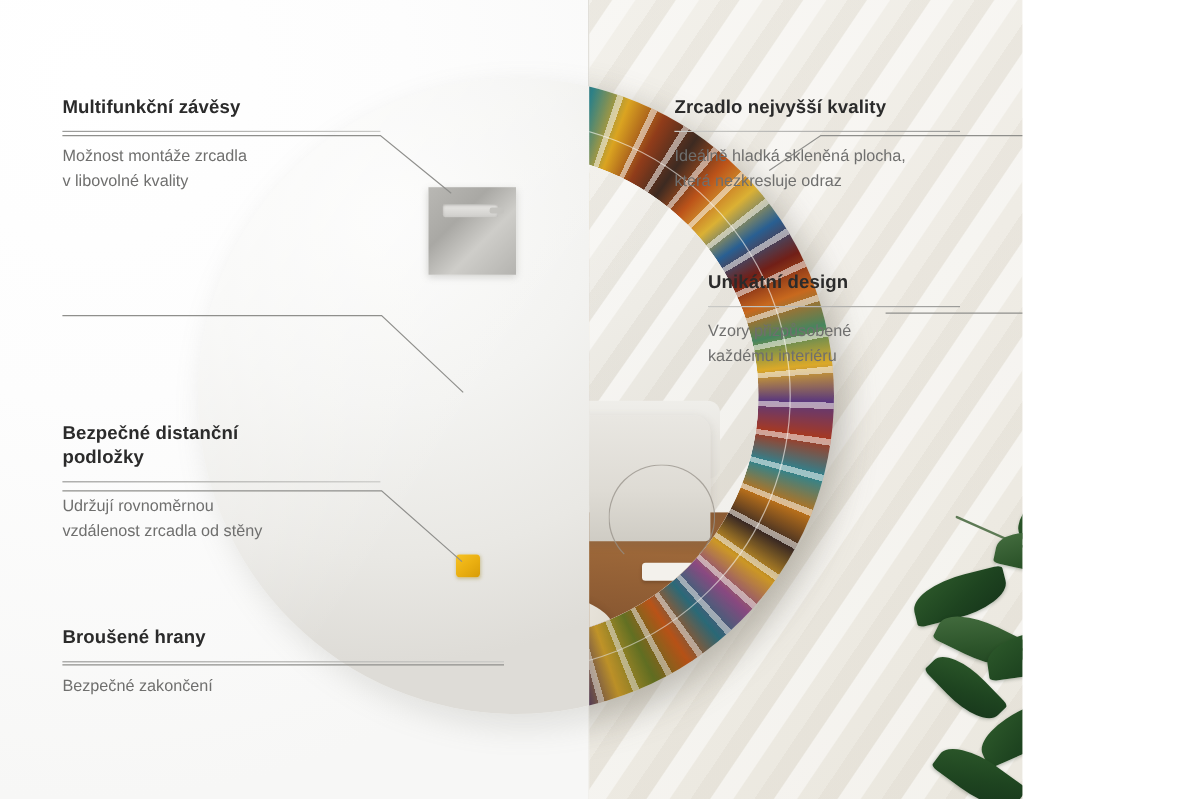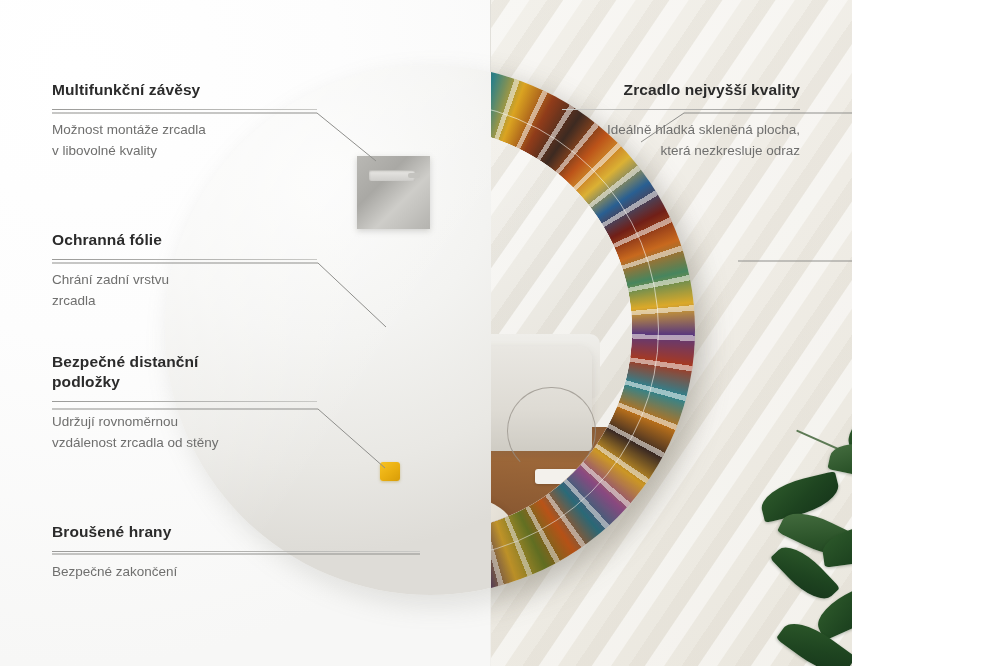--- a/index.html
+++ b/index.html
@@ -189,21 +189,21 @@
     font-size:15.5px; font-weight:bold; color:#2b2b2b; line-height:1.3;
     letter-spacing:.1px;
   }
   .callout .rule{
     height:1px; margin:9px 0 10px 0;
     background:linear-gradient(to right, #9b9b99, #c9c9c6);
   }
   .callout p{
     font-size:13.5px; color:#6f6f6e; line-height:1.52; font-weight:normal;
   }
-  .callout.right{ text-align:right; }
+  .callout.right{ text-align:left; }
   .callout.right .rule{ background:linear-gradient(to left, #9b9b99, #c9c9c6); }
 
   .c1{ left:52px; top:80px;  width:265px; }
   .c2{ left:52px; top:230px; width:265px; }
   .c3{ left:52px; top:352px; width:265px; }
   .c4{ left:52px; top:522px; width:368px; }
   .r1{ right:52px; top:80px;  width:238px; }
   .r2{ right:52px; top:226px; width:210px; }
 
   svg.leaders{ position:absolute; left:0; top:0; width:1000px; height:666px; pointer-events:none; }
@@ -279,28 +279,20 @@
 
   <div class="callout c1">
     <h3>Multifunkční závěsy</h3>
     <div class="rule"></div>
     <p>
       <span>Možnost montáže zrcadla</span><br>
       <span>v libovolné kvality</span>
     </p>
   </div>
 
-  <div class="callout c2">
-    <h3>Ochranná fólie</h3>
-    <div class="rule"></div>
-    <p>
-      <span>Chrání zadní vrstvu</span><br>
-      <span>zrcadla</span>
-    </p>
-  </div>
 
   <div class="callout c3">
     <h3>
       <span>Bezpečné distanční</span><br>
       <span>podložky</span>
     </h3>
     <div class="rule"></div>
     <p>
       <span>Udržují rovnoměrnou</span><br>
       <span>vzdálenost zrcadla od stěny</span>
@@ -315,20 +307,28 @@
 
   <div class="callout right r1">
     <h3>Zrcadlo nejvyšší kvality</h3>
     <div class="rule"></div>
     <p>
       <span>Ideálně hladká skleněná plocha,</span><br>
       <span>která nezkresluje odraz</span>
     </p>
   </div>
 
+  <div class="callout right r2">
+    <h3>Unikátní design</h3>
+    <div class="rule"></div>
+    <p>
+      <span>Vzory přizpůsobené</span><br>
+      <span>každému interiéru</span>
+    </p>
+  </div>
 
   <div class="plant">
     <div class="stem" style="left:30px; top:120px; width:150px; height:2px; transform:rotate(24deg);"></div>
     <div class="stem" style="left:70px; top:190px; width:140px; height:2px; transform:rotate(-12deg);"></div>
     <div class="stem" style="left:120px; top:60px; width:110px; height:2px; transform:rotate(-34deg);"></div>
 
     <div class="leaf pale" style="left:190px; top:0px;  width:66px; height:30px; transform:rotate(-28deg);"></div>
     <div class="leaf pale" style="left:148px; top:22px; width:56px; height:22px; transform:rotate(18deg);"></div>
     <div class="leaf lite" style="left:196px; top:38px; width:58px; height:30px; transform:rotate(62deg);"></div>
     <div class="leaf" style="left:215px; top:82px; width:52px; height:30px; transform:rotate(40deg);"></div>

